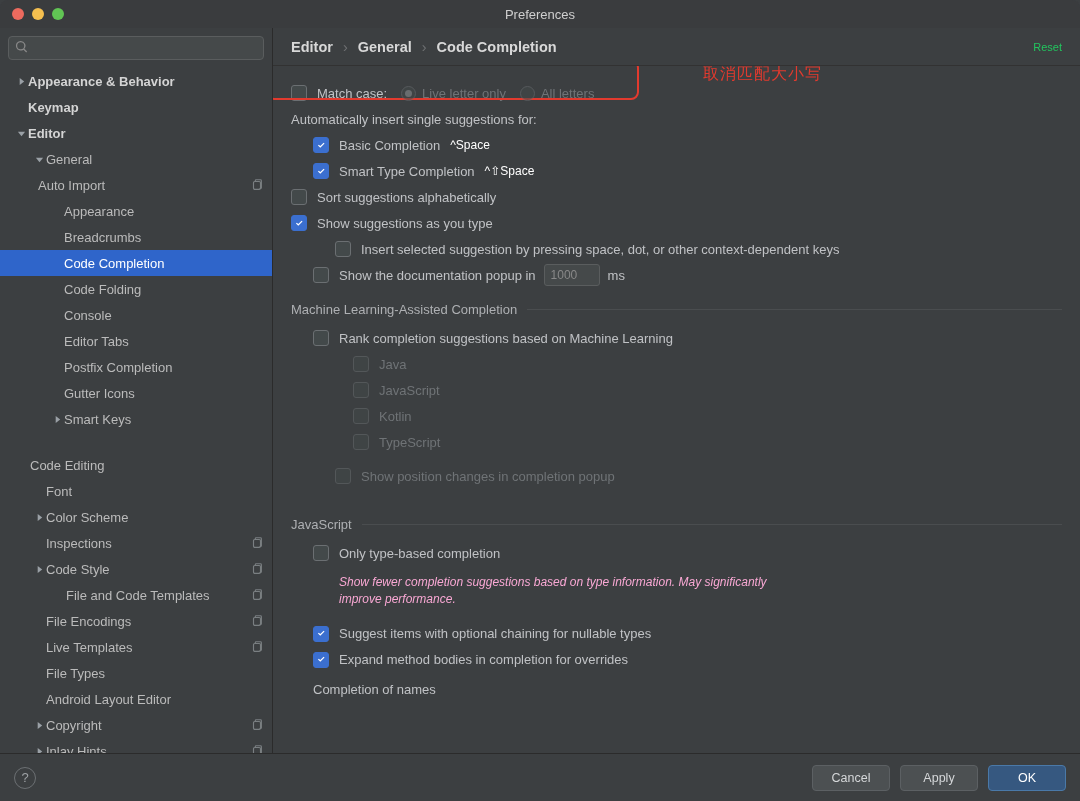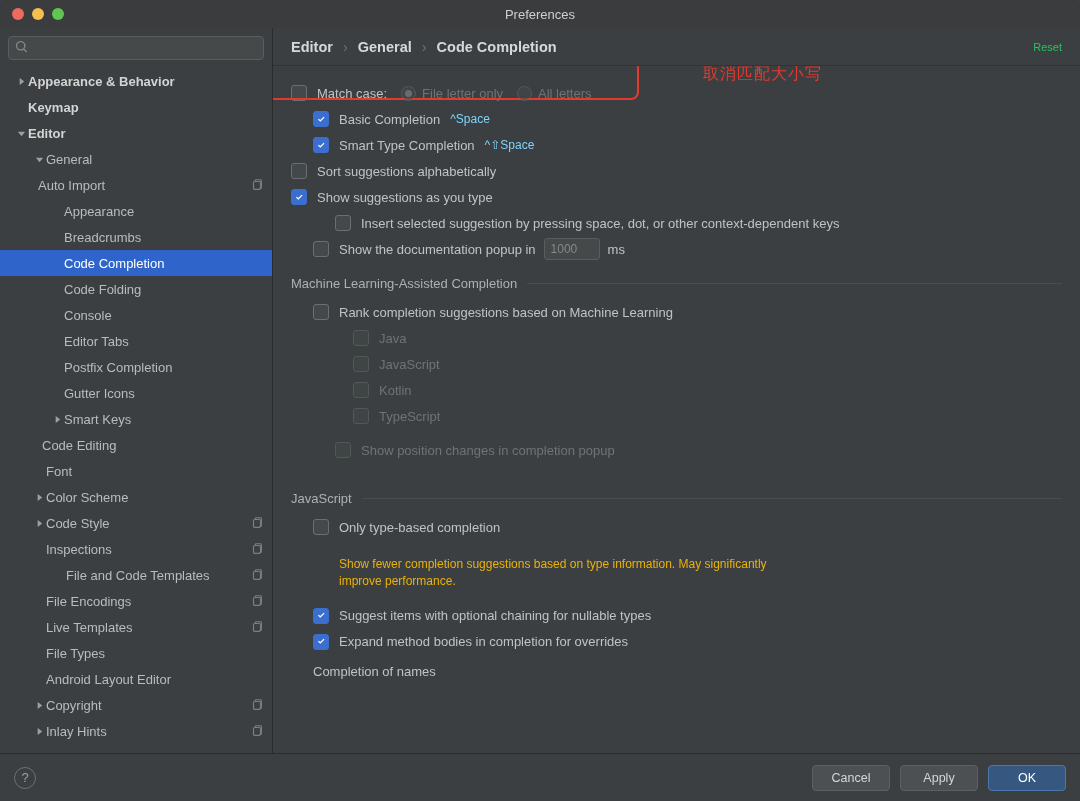--- a/index.html
+++ b/index.html
@@ -58,27 +58,27 @@
 .cb.disabled { opacity:.5; }
 
 
 .radio { width:15px; height:15px; border:1px solid #6b6f72; border-radius:50%; display:inline-flex; align-items:center; justify-content:center; margin-right:6px; background:#43494a; }
 .radio .inner { width:7px; height:7px; border-radius:50%; background:#8f9396; }
 .radio.disabled { opacity:.55; }
 .radio-label.disabled { color:#6f7376; }
 
 .lbl { color:#c0c2c5; }
 .lbl.disabled { color:#6f7376; }
-.shortcut { color:#7dd3fc; margin-left:10px; font-size:12px; }
+.shortcut { color:#ffffff; margin-left:10px; font-size:12px; }
 
 .num-input { width:56px; height:22px; background:#45494a; border:1px solid #5a5d5e; border-radius:3px; color:#888; text-align:left; padding:0 6px; margin:0 8px; font-size:12px;}
 
 .section-title { font-size:13px; color:#aeb0b3; margin:14px 0 8px 0; position:relative; display:flex; align-items:center; gap:10px; }
 .section-title::after { content:""; flex:1; height:1px; background:#4a4d4f; }
-.hint { font-size:12px; color:#eab308; margin-top:14px; line-height:1.45; }
+.hint { font-size:12px; color:#f9a8d4; margin-top:6px; line-height:1.45;font-style:italic; }
 
 
 .highlight-box { position:absolute; border:2.5px solid #e23a2e; border-radius:8px; pointer-events:none; }
 .red-note { position:absolute; color:#e23a2e; font-size:16px; font-weight:500; font-family:"PingFang SC","Microsoft YaHei",sans-serif; letter-spacing:1px; }
 
 
 .footer { height:48px; border-top:1px solid #2b2b2b; display:flex; align-items:center; padding:0 14px; gap:10px; background:#3c3f41;}
 .help { width:22px; height:22px; border:1.3px solid #6c7073; border-radius:50%; color:#9ea2a5; display:flex; align-items:center; justify-content:center; font-size:13px; }
 .spacer { flex:1; }
 .btn { min-width:78px; height:26px; border-radius:4px; border:1px solid #5c6063; background:#4c5052; color:#d5d7d9; font-size:12.5px; display:flex; align-items:center; justify-content:center; cursor:pointer; }
@@ -183,51 +183,51 @@
             <span class="tree-label">Gutter Icons</span>
           </div>
           <div class="tree-item" style="padding-left: 50px;">
             <span class="caret">
               <svg viewBox="0 0 10 10">
                 <path d="M3 1l5 4-5 4z"></path>
               </svg>
             </span>
             <span class="tree-label">Smart Keys</span>
           </div>
-          <div class="tree-item" style="padding-left: 28px;">
+          <div class="tree-item" style="padding-left: 16px; margin-top: 20px;">
             <span class="spacer-caret"></span>
             <span class="tree-label">Code Editing</span>
           </div>
           <div class="tree-item" style="padding-left: 32px;">
             <span class="spacer-caret"></span>
             <span class="tree-label">Font</span>
           </div>
           <div class="tree-item" style="padding-left: 32px;">
             <span class="caret">
               <svg viewBox="0 0 10 10">
                 <path d="M3 1l5 4-5 4z"></path>
               </svg>
             </span>
             <span class="tree-label">Color Scheme</span>
           </div>
           <div class="tree-item" style="padding-left: 32px;">
+            <span class="spacer-caret"></span>
+            <span class="tree-label">Inspections</span>
+            <span class="copy-icon"><svg viewBox="0 0 16 16">
+                <rect x="4" y="4" width="8" height="9" rx="1.5" stroke-width="1.3"></rect>
+                <path d="M6 4V3a1 1 0 011-1h5a1 1 0 011 1v8a1 1 0 01-1 1h-1" stroke-width="1.3"></path>
+              </svg></span>
+          </div>
+          <div class="tree-item" style="padding-left: 32px;">
             <span class="caret">
               <svg viewBox="0 0 10 10">
                 <path d="M3 1l5 4-5 4z"></path>
               </svg>
             </span>
             <span class="tree-label">Code Style</span>
-            <span class="copy-icon"><svg viewBox="0 0 16 16">
-                <rect x="4" y="4" width="8" height="9" rx="1.5" stroke-width="1.3"></rect>
-                <path d="M6 4V3a1 1 0 011-1h5a1 1 0 011 1v8a1 1 0 01-1 1h-1" stroke-width="1.3"></path>
-              </svg></span>
-          </div>
-          <div class="tree-item" style="padding-left: 32px;">
-            <span class="spacer-caret"></span>
-            <span class="tree-label">Inspections</span>
             <span class="copy-icon"><svg viewBox="0 0 16 16">
                 <rect x="4" y="4" width="8" height="9" rx="1.5" stroke-width="1.3"></rect>
                 <path d="M6 4V3a1 1 0 011-1h5a1 1 0 011 1v8a1 1 0 01-1 1h-1" stroke-width="1.3"></path>
               </svg></span>
           </div>
           <div class="tree-item" style="padding-left: 52px; justify-content: space-between;">
             <span class="spacer-caret"></span>
             <span class="tree-label">File and Code Templates</span>
             <span class="copy-icon"><svg viewBox="0 0 16 16">
                 <rect x="4" y="4" width="8" height="9" rx="1.5" stroke-width="1.3"></rect>
@@ -302,26 +302,29 @@
         <div class="highlight-box" style="left:-6px; top:-6px; width:372px; height:40px;"></div>
         <div class="red-note" style="left:430px; top:-2px;">取消匹配大小写</div>
 
         <div class="row">
           <span class="cb"></span>
           <span class="lbl">Match case:</span>
           <span style="width:14px;"></span>
           <span class="radio disabled">
               <span class="inner"></span>
             </span>
-          <span class="radio-label disabled">File letter only</span>
+          <span class="radio-label disabled">Live letter only</span>
           <span style="width:14px;"></span>
           <span class="radio disabled"></span>
           <span class="radio-label disabled">All letters</span>
         </div>
 
+        <div class="row">
+            <span class="lbl">Automatically insert single suggestions for:</span>
+          </div>
 
         <div class="row indent1">
           <span class="cb checked">
               <svg viewBox="0 0 16 16">
                 <path d="M6.2 11.3L2.9 8l1.2-1.2 2.1 2.1 5-5L12.4 5z"></path>
               </svg>
             </span>
           <span class="lbl">Basic Completion</span>
           <span class="shortcut">^Space</span>
         </div>

